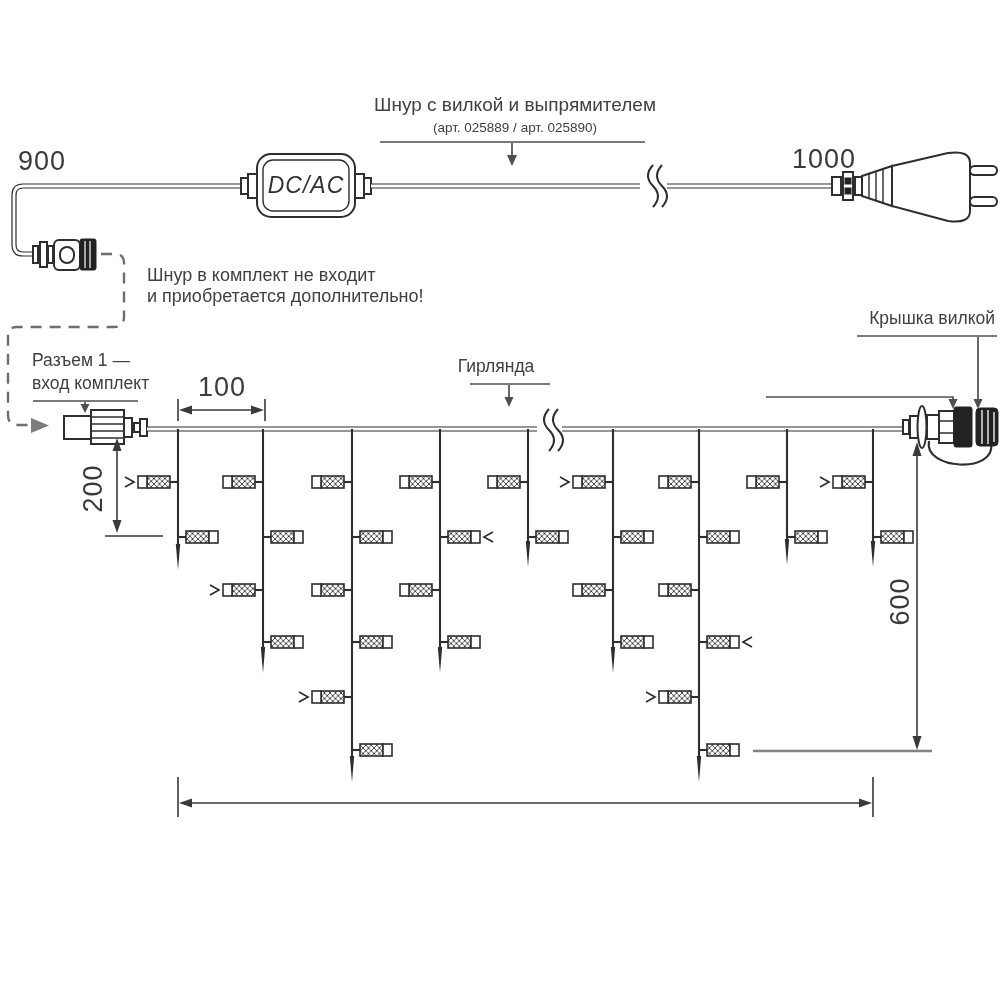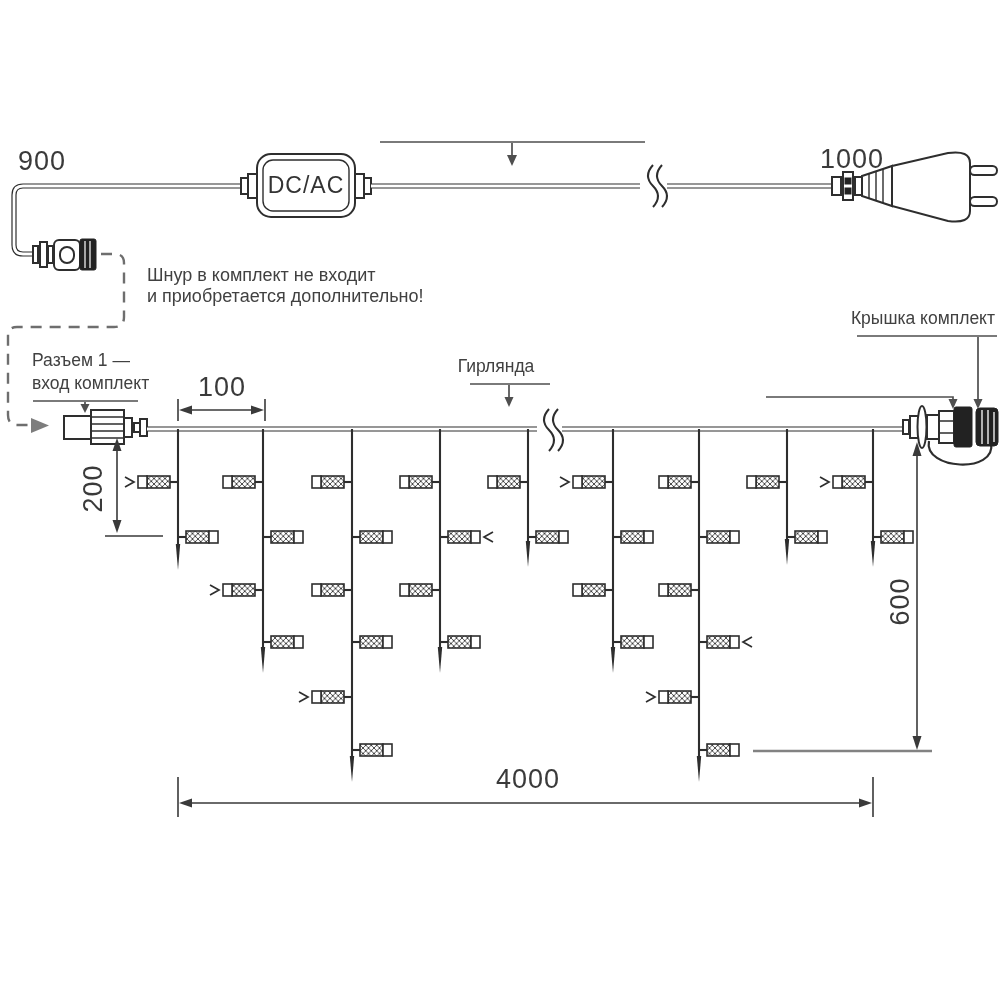--- a/index.html
+++ b/index.html
@@ -8,21 +8,21 @@
   #stage svg{position:absolute;left:0;top:0;}
   .t{position:absolute;color:#414141;white-space:nowrap;}
   .dimnum{font-size:27px;letter-spacing:1px;color:#3a3a3a;}
   .lab{font-size:17.5px;}
   .title{font-size:19px;}
   .sub{font-size:13.5px;}
   .note{font-size:18px;line-height:21px;}
   .ctr{text-align:center;white-space:normal;}
   .rgt{text-align:right;}
   .rot{transform:rotate(-90deg);transform-origin:center center;text-align:center;}
-  .dcac{font-size:23px;letter-spacing:1px;color:#333;text-align:center;}
+  .dcac{font-size:23px;letter-spacing:1px;color:#333;text-align:center;font-style:italic;}
 
   
   .wo{stroke:#2e2e2e;stroke-width:5.2;fill:none;}
   .wi{stroke:#fff;stroke-width:2.8;fill:none;}
   .ln{stroke:#2e2e2e;stroke-width:2.2;fill:none;}
   .ln15{stroke:#2e2e2e;stroke-width:1.4;fill:none;}
   .fw{fill:#fff;stroke:#2e2e2e;stroke-width:2;}
   .fb{fill:#222;stroke:#222;}
   .dashed{stroke:#6e6e6e;stroke-width:2.4;fill:none;stroke-dasharray:11 8;}
   .leader{stroke:#4f4f4f;stroke-width:1.7;fill:none;}
@@ -302,34 +302,35 @@
     <path class="gray" d="M753 751 H932"></path>
   </g>
   <g>
     <path class="dim" d="M178 777 V817 M873 777 V817 M191 803 H859"></path>
     <polygon class="dhead" points="179,803 192,798.5 192,807.5"></polygon>
     <polygon class="dhead" points="872,803 859,798.5 859,807.5"></polygon>
   </g>
 </svg>
 
 <div class="t dimnum" style="left:18px;top:146px">900</div>
-<div class="t dimnum" style="left:820px;top:144px">1000</div>
-
+<div class="t dimnum" style="left:792px;top:144px">1000</div>
+
+<div class="t title ctr" style="left:330px;top:94px;width:370px">Шнур с вилкой и выпрямителем</div>
+<div class="t sub ctr" style="left:330px;top:120px;width:370px">(арт. 025889 /  арт. 025890)</div>
 
 <div class="t dcac" style="left:257px;top:172px;width:98px">DC/AC</div>
 
 <div class="t note" style="left:147px;top:265px">Шнур в комплект не входит</div>
 <div class="t note" style="left:147px;top:286px">и приобретается дополнительно!</div>
 
 <div class="t lab" style="left:32px;top:350px">Разъем 1 —</div>
 <div class="t lab" style="left:32px;top:373px">вход комплект</div>
 
 <div class="t lab ctr" style="left:441px;top:356px;width:110px">Гирлянда</div>
 
-<div class="t lab rgt" style="left:845px;top:308px;width:150px">Крышка комплект</div>
+<div class="t lab rgt" style="left:845px;top:308px;width:150px">Крышка вилкой</div>
 
 
 <div class="t dimnum ctr" style="left:191px;top:372px;width:62px">100</div>
 <div class="t dimnum rot" style="left:58px;top:473px;width:70px">200</div>
 <div class="t dimnum rot" style="left:865px;top:586px;width:70px">600</div>
-<div class="t dimnum ctr" style="left:463px;top:764px;width:130px">4000</div>
 
 </div>
 
 </body></html>

